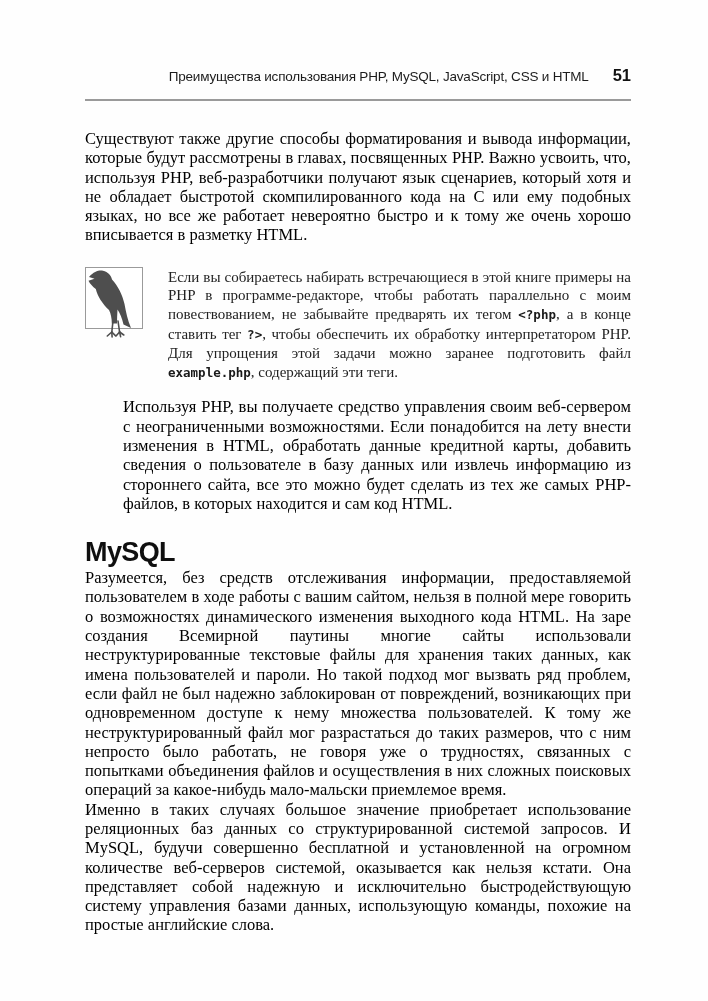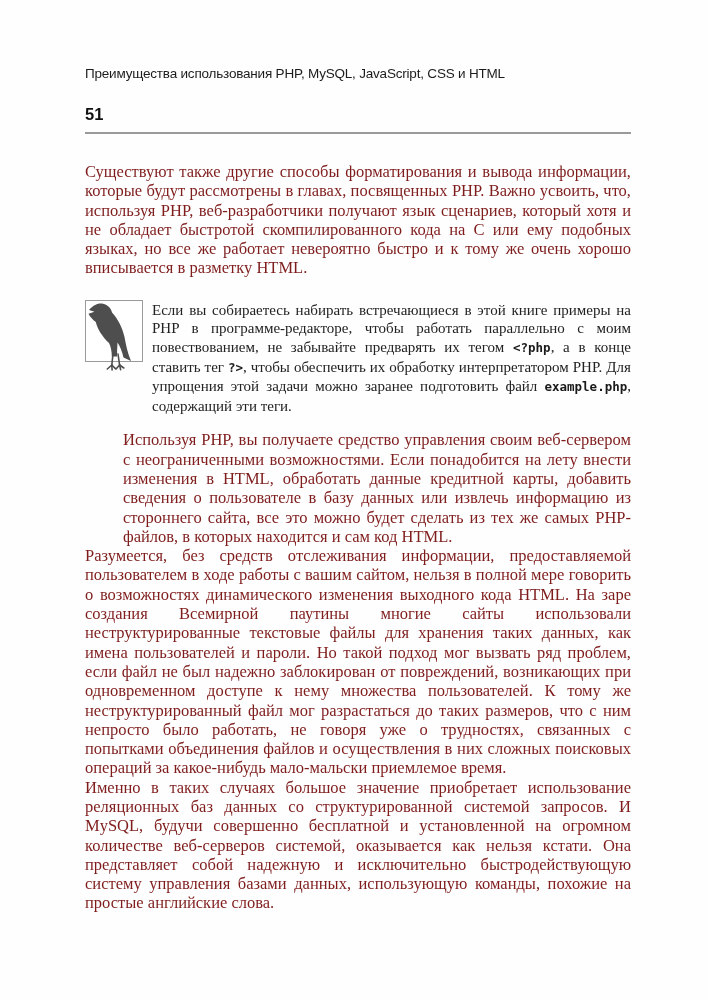--- a/index.html
+++ b/index.html
@@ -16,58 +16,57 @@
     background:#fefefe;
   }
   .content {
     margin-left:85px;
     width:546px;
   }
 
   
   .running-header {
     padding-top:66px;
-    padding-bottom:8px;
+    padding-bottom:14px;
     border-bottom:2px solid #9a9a9a;
     display:flex;
     justify-content:flex-end;
     align-items:baseline;
     gap:24px;
-    flex-direction:column;
   }
   .running-title {
     font-family:"Liberation Sans", sans-serif;
     font-size:13.5px;
     letter-spacing:-0.2px;
     color:#1c1c1c;
   }
   .page-number {
     font-family:"Liberation Sans", sans-serif;
     font-size:16.5px;
     font-weight:700;
     color:#111;
   }
 
   
   .para {
     font-size:16.5px;
     line-height:19.3px;
     text-align:justify;
-    color:#7f1d1d;
+    color:#000000;
   }
   .p-first  { margin-top:28px; }
   .p-after-note { margin-top:15px;margin-left:38px; }
   .p-body   { }
   .p-body2  { }
 
   
   .note {
     margin-top:22px;
     display:flex;
-    gap:9px;
+    gap:25px;
     align-items:flex-start;
   }
   .note-icon {
     position:relative;
     width:58px;
     height:74px;
     flex:none;
   }
   .icon-frame {
     position:absolute;
@@ -141,19 +140,20 @@
             <path d="M32.6 63 l1 4.6"></path>
             <path d="M32.6 63 l4.2 3"></path>
           </g>
         </svg>
       </div>
       <p class="note-text"><span>Если вы собираетесь набирать встречающиеся в этой книге примеры на PHP в программе-редакторе, чтобы работать параллельно с моим повествованием, не забывайте предварять их тегом </span><span class="code">&lt;?php</span><span>, а в конце ставить тег </span><span class="code">?&gt;</span><span>, чтобы обеспечить их обработку интерпретатором PHP. Для упрощения этой задачи можно заранее подготовить файл </span><span class="code">example.php</span><span>, содержащий эти теги.</span></p>
     </div>
 
     <p class="para p-after-note">Используя PHP, вы получаете средство управления своим веб-сервером с неограниченными возможностями. Если понадобится на лету внести изменения в HTML, обработать данные кредитной карты, добавить сведения о пользователе в базу данных или извлечь информацию из стороннего сайта, все это можно будет сделать из тех же самых PHP-файлов, в которых находится и сам код HTML.</p>
 
+    <h1 class="section-heading">MySQL</h1>
 
     <p class="para p-body">Разумеется, без средств отслеживания информации, предоставляемой пользователем в ходе работы с вашим сайтом, нельзя в полной мере говорить о возможностях динамического изменения выходного кода HTML. На заре создания Всемирной паутины многие сайты использовали неструктурированные текстовые файлы для хранения таких данных, как имена пользователей и пароли. Но такой подход мог вызвать ряд проблем, если файл не был надежно заблокирован от повреждений, возникающих при одновременном доступе к нему множества пользователей. К тому же неструктурированный файл мог разрастаться до таких размеров, что с ним непросто было работать, не говоря уже о трудностях, связанных с попытками объединения файлов и осуществления в них сложных поисковых операций за какое-нибудь мало-мальски приемлемое время.</p>
 
     <p class="para p-body2">Именно в таких случаях большое значение приобретает использование реляционных баз данных со структурированной системой запросов. И MySQL, будучи совершенно бесплатной и установленной на огромном количестве веб-серверов системой, оказывается как нельзя кстати. Она представляет собой надежную и исключительно быстродействующую систему управления базами данных, использующую команды, похожие на простые английские слова.</p>
 
   </div>
 </div>
 
 </body></html>

